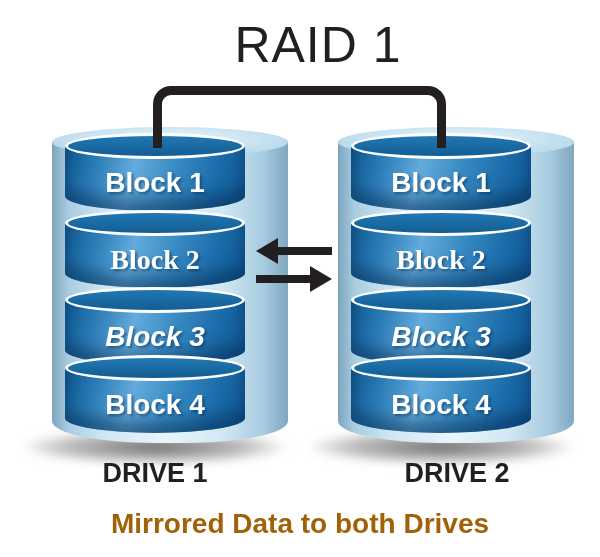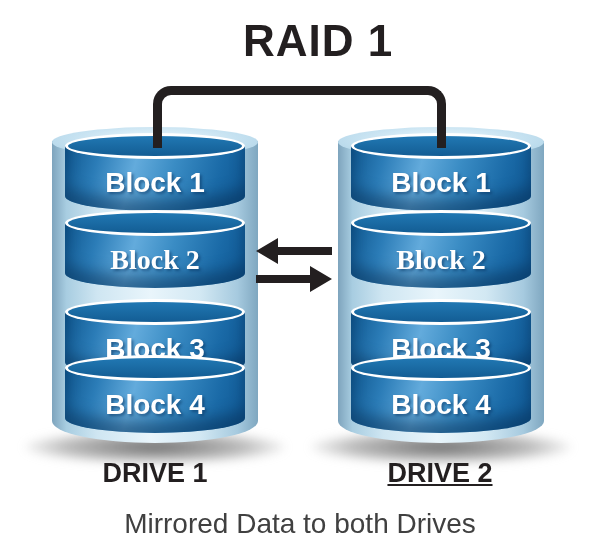--- a/index.html
+++ b/index.html
@@ -3,49 +3,49 @@
 <meta charset="utf-8">
 <style>
   html,body{margin:0;padding:0;background:#ffffff;}
   .stage{
     position:relative;width:600px;height:557px;background:#ffffff;overflow:hidden;
     font-family:"Liberation Sans",sans-serif;
   }
   
   .title{
     position:absolute;top:16px;left:318px;transform:translateX(-50%);
-    font-size:44px;font-weight:bold;color:#231f20;letter-spacing:1px;white-space:nowrap;
+    font-size:50px;font-weight:normal;color:#231f20;letter-spacing:1px;white-space:nowrap;
   }
   
   .connector{
     position:absolute;left:153px;top:86px;width:293px;height:62px;box-sizing:border-box;
     border:9px solid #231f20;border-bottom:none;border-radius:18px 18px 0 0;z-index:6;
   }
   
   .drive-shadow{
     position:absolute;top:430px;width:260px;height:34px;border-radius:50%;
     background:radial-gradient(ellipse at center,rgba(75,75,75,.8) 0%,rgba(110,110,110,.45) 50%,rgba(160,160,160,.18) 68%,rgba(255,255,255,0) 80%);
     filter:blur(5px);z-index:1;
   }
   .shadow-1{left:25px;}  .shadow-2{left:311px;}
   
-  .drive{position:absolute;top:127px;width:206px;height:316px;z-index:2;}
+  .drive{position:absolute;top:127px;width:236px;height:316px;z-index:2;}
   .drive-1{left:52px;} .drive-2{left:338px;}
   .shell-side{
     position:absolute;left:0;right:0;top:14px;bottom:0;
     border-radius:0 0 103px 103px / 0 0 22px 22px;
     background:linear-gradient(to right,#7ea4bd 0%,#a8cde1 7%,#cfe6f2 22%,#e9f5fb 48%,#d2e8f3 72%,#a6cadf 90%,#7fa7c0 100%);
   }
   .shell-top{
     position:absolute;left:0;right:0;top:0;height:30px;border-radius:50%;
     background:radial-gradient(ellipse at 50% 40%,#ecf7fc 0%,#c6e2f1 55%,#a9cfe4 100%);
   }
   
   .block{position:absolute;left:13px;width:180px;height:78px;}
-  .b1{top:6px;} .b2{top:83px;font-family:Liberation Serif, serif;} .b3{top:172px;} .b4{top:228px;text-decoration:underline;}
+  .b1{top:6px;} .b2{top:83px;font-family:Liberation Serif, serif;} .b3{top:160px;font-style:italic;} .b4{top:228px;text-decoration:underline;}
   .block-body{
     position:absolute;left:0;right:0;top:13px;bottom:0;
     background:linear-gradient(105deg,#0e568e 0%,#2b7cb7 18%,#63abdc 38%,#3a8cc4 58%,#1a6aa7 82%,#0e5590 100%);
     border-radius:0 0 90px 90px / 0 0 15px 15px;
     box-shadow:inset 0 -12px 14px rgba(6,44,82,.5);
   }
   .block-rim{
     position:absolute;left:0;right:0;top:0;height:26px;border-radius:50%;background:#ffffff;
   }
   .block-topface{
@@ -57,25 +57,25 @@
     font-size:28px;font-weight:bold;color:#ffffff;
     text-shadow:2px 2px 3px rgba(8,52,96,.6);
   }
   
   .sync-arrows{position:absolute;left:252px;top:233px;z-index:5;}
   
   .drive-label{
     position:absolute;top:458px;width:206px;text-align:center;
     font-size:27px;font-weight:bold;color:#231f20;z-index:3;white-space:nowrap;
   }
-  .label-1{left:52px;} .label-2{left:337px;text-decoration:underline;}
+  .label-1{left:52px;} .label-2{left:354px;}
   
   .caption{
     position:absolute;top:508px;left:0;width:100%;text-align:center;
-    font-size:28px;font-weight:400;color:#404040;
+    font-size:28px;font-weight:700;color:#a16207;
   }
 </style>
 </head>
 <body>
 
 <div class="stage">
 
   <div class="title">RAID 1</div>
 
   <div class="connector"></div>

